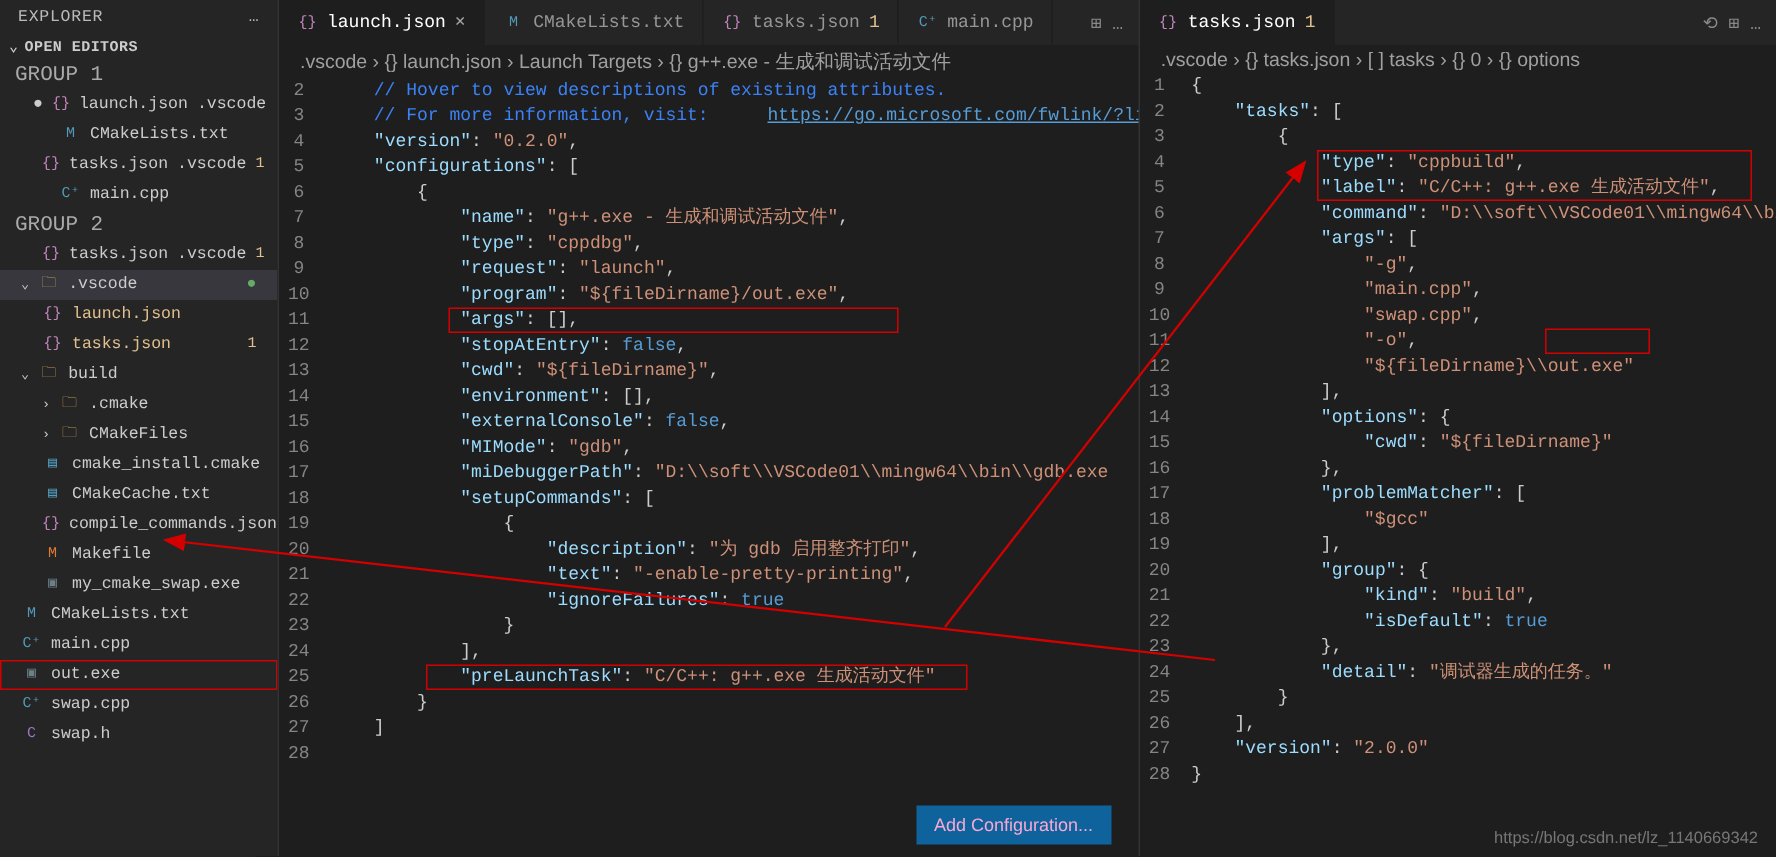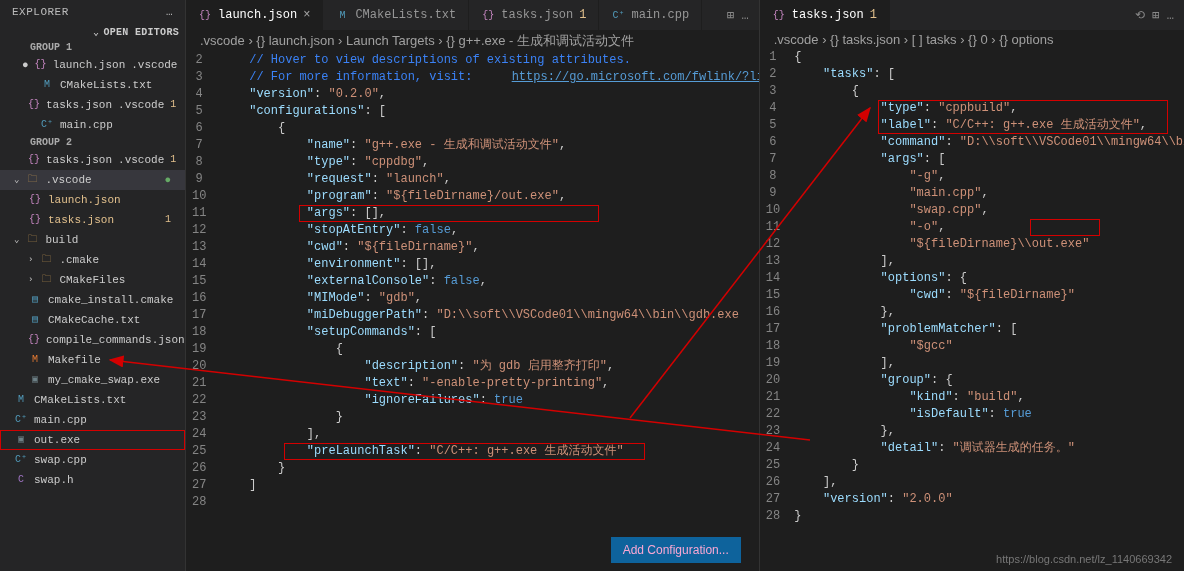--- a/index.html
+++ b/index.html
@@ -1,21 +1,21 @@
 <!DOCTYPE html>
 <html><head>
 <meta charset="utf-8">
 <style>
 * { margin:0; padding:0; box-sizing:border-box; font-family:Consolas,"Courier New",monospace; }
 body { background:#1e1e1e; color:#cccccc; font-size:12px; display:flex; height:571px; width:1184px; overflow:hidden; }
 .sidebar { width:185px; background:#252526; display:flex; flex-direction:column; font-family:"Segoe UI",sans-serif; font-size:11px; overflow:hidden; }
 .sidebar-header { padding:6px 12px; color:#bbbbbb; font-size:11px; letter-spacing:0.5px; display:flex; justify-content:space-between; align-items:center; }
-.sidebar-section { padding:2px 6px; color:#cccccc; font-weight:bold; font-size:10px; letter-spacing:0.3px; display:flex; align-items:center; gap:4px; cursor:pointer;justify-content:flex-end; }
+.sidebar-section { padding:2px 6px; color:#cccccc; font-weight:bold; font-size:10px; letter-spacing:0.3px; display:flex; align-items:center; gap:4px; cursor:pointer; }
 .sidebar-section::before { content:"⌄"; font-size:10px; }
-.sidebar-group { padding:2px 8px 2px 30px; color:#aaaaaa; font-size:10px; font-weight:bold; }
+.sidebar-group { padding:2px 8px 2px 10px; color:#aaaaaa; font-size:14px; font-weight:normal; }
 .file-item { padding:1px 8px 1px 22px; display:flex; align-items:center; gap:6px; color:#cccccc; white-space:nowrap; cursor:pointer; line-height:18px; }
 .file-item .dirty { color:#cccccc; font-weight:bold; width:12px; text-align:center; }
 .file-ico { width:14px; height:14px; display:inline-flex; align-items:center; justify-content:center; font-size:10px; border-radius:2px; }
 .ico-json { color:#c586c0; } .ico-txt { color:#519aba; } .ico-cpp { color:#519aba; } .ico-h { color:#a074c4; } .ico-mk { color:#e37933; } .ico-exe { color:#6d8086; } .ico-folder { color:#c09553; }
 .warn-badge { margin-left:auto; color:#e2c08d; font-size:10px; padding-right:6px; }
 .file-item.selected { background:#37373d; }
 .file-item.red-sel { outline:1.5px solid #d40000; outline-offset:-1px; }
 .toolbar-icons { display:flex; gap:4px; opacity:0.5; font-size:10px; }
 .editors { flex:1; display:flex; min-width:0; }
 .editor-pane { flex:1; display:flex; flex-direction:column; border-left:1px solid #333; min-width:0; }

